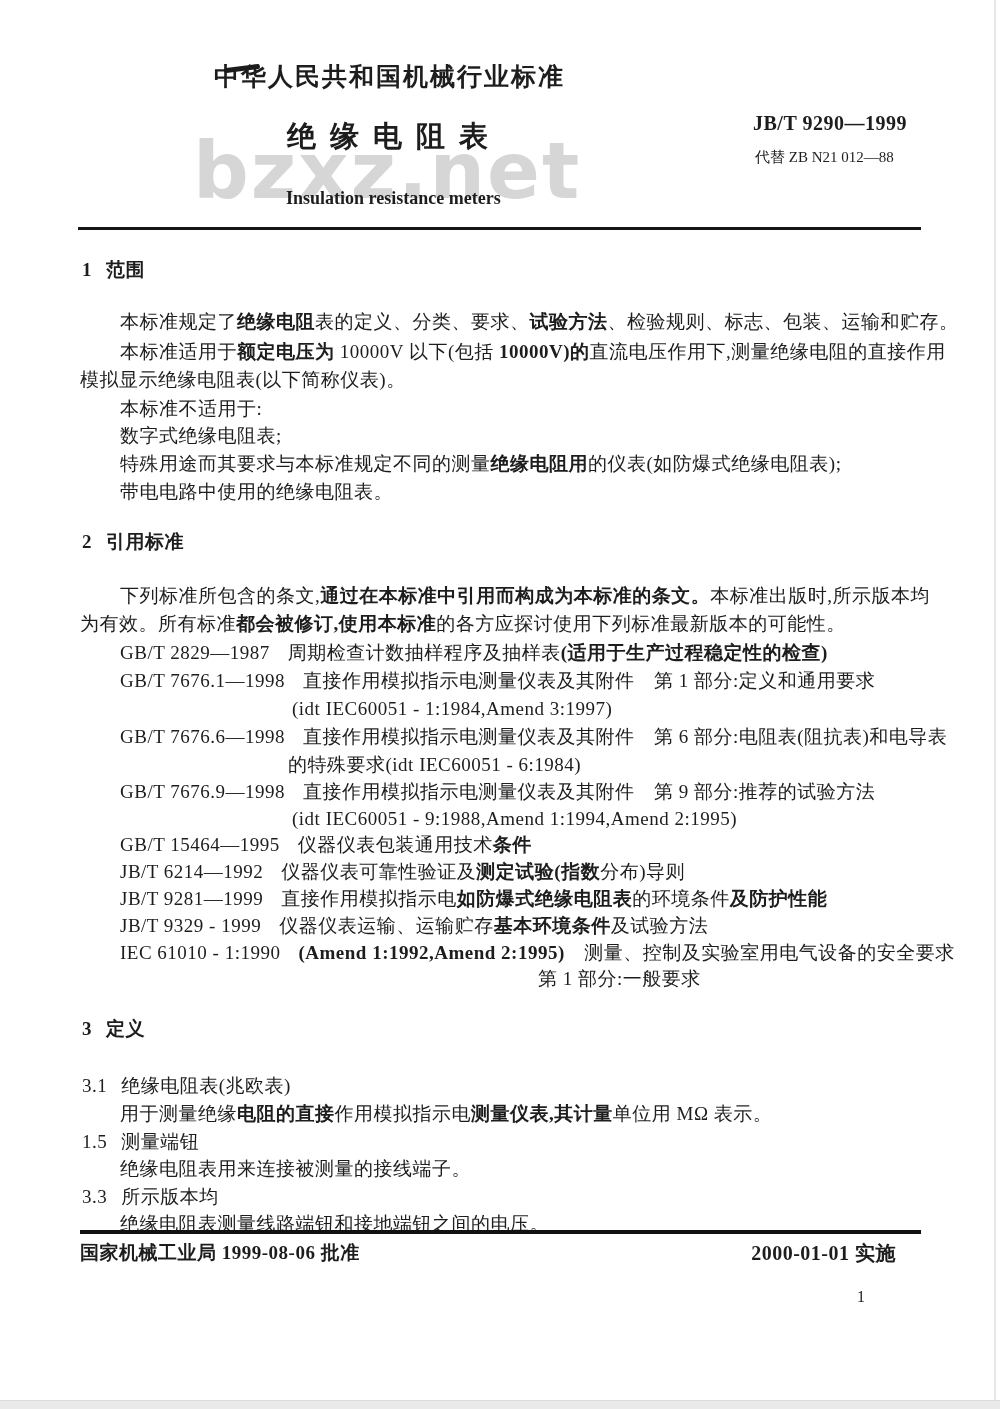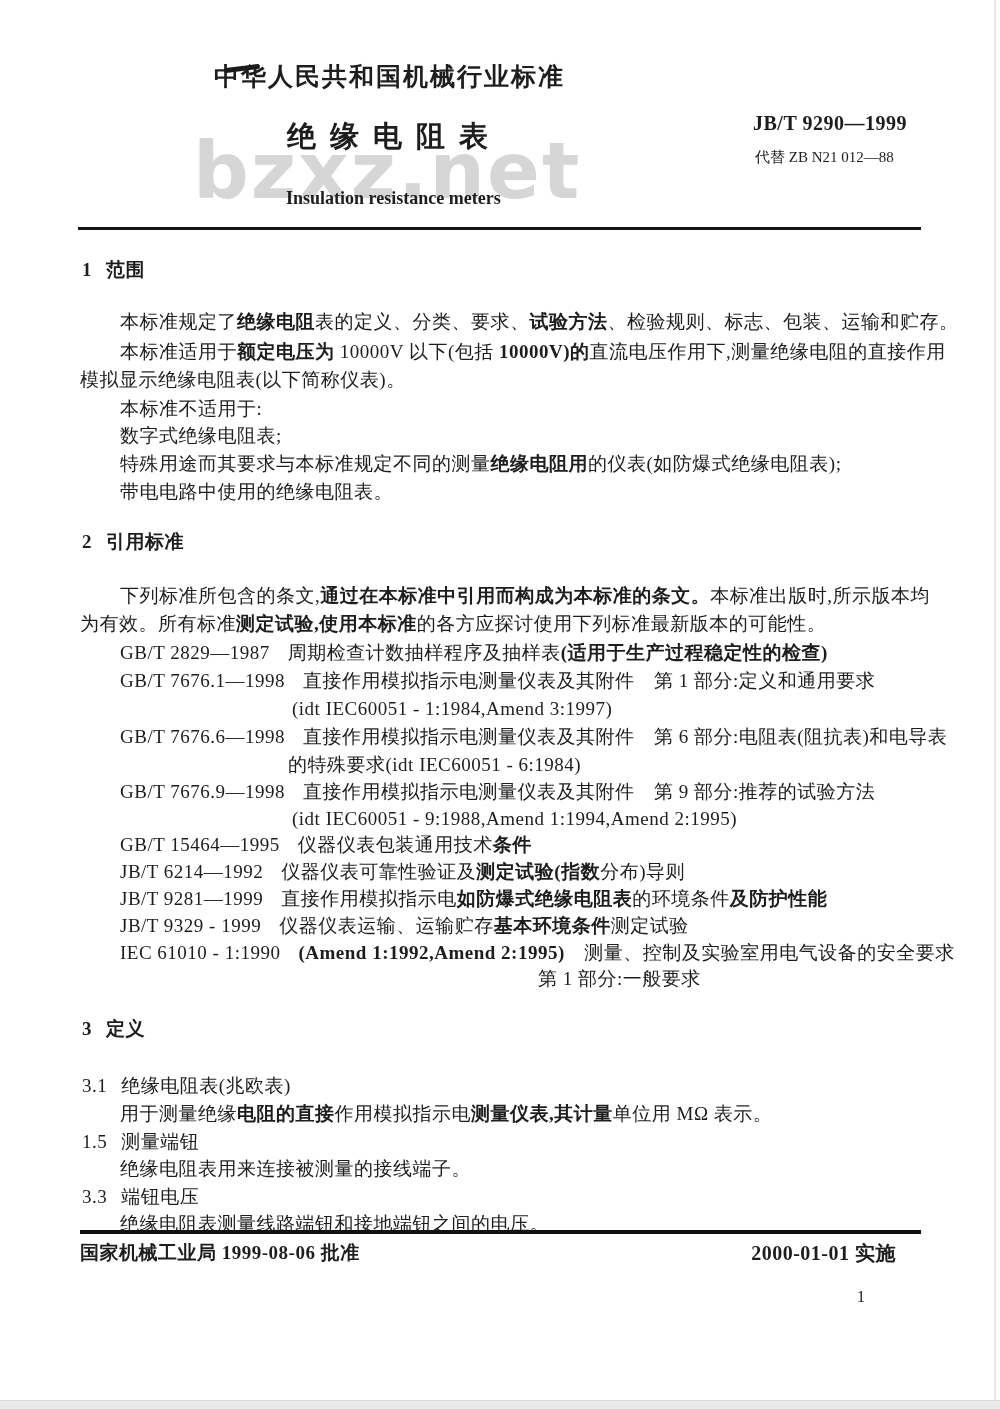--- a/index.html
+++ b/index.html
@@ -62,21 +62,21 @@
   </div>
   <div class="ln" style="top:480px;left:120px;">带电电路中使用的绝缘电阻表。</div>
 
   <div class="ln hd" style="top:530px;left:82px;">
     <span>2</span><span class="hgap">引用标准</span>
   </div>
   <div class="ln" style="top:584px;left:120px;">
     <span>下列标准所包含的条文,</span><b class="b">通过在本标准中引用而构成为本标准的条文。</b><span>本标准出版时,所示版本均</span>
   </div>
   <div class="ln" style="top:612px;left:80px;">
-    <span>为有效。所有标准</span><b class="b">测定试验,使用本标准</b><span>的各方应探讨使用下列标准最新版本的可能性。</span>
+    <span>为有效。所有标准</span><b class="b">都会被修订,使用本标准</b><span>的各方应探讨使用下列标准最新版本的可能性。</span>
   </div>
 
   <div class="ln" style="top:641px;left:120px;">
     <span class="reflabel">GB/T 2829—1987</span><span>周期检查计数抽样程序及抽样表</span><b class="b">(适用于生产过程稳定性的检查)</b>
   </div>
   <div class="ln" style="top:669px;left:120px;">
     <span class="reflabel">GB/T 7676.1—1998</span><span>直接作用模拟指示电测量仪表及其附件　第 1 部分:定义和通用要求</span>
   </div>
   <div class="ln" style="top:697px;left:292px;">(idt IEC60051 - 1:1984,Amend 3:1997)</div>
   <div class="ln" style="top:725px;left:120px;">
@@ -90,42 +90,42 @@
   <div class="ln" style="top:833px;left:120px;">
     <span class="reflabel">GB/T 15464—1995</span><span>仪器仪表包装通用技术</span><b class="b">条件</b>
   </div>
   <div class="ln" style="top:860px;left:120px;">
     <span class="reflabel">JB/T 6214—1992</span><span>仪器仪表可靠性验证及</span><b class="b">测定试验(指数</b><span>分布)导则</span>
   </div>
   <div class="ln" style="top:887px;left:120px;">
     <span class="reflabel">JB/T 9281—1999</span><span>直接作用模拟指示电</span><b class="b">如防爆式绝缘电阻表</b><span>的环境条件</span><b class="b">及防护性能</b>
   </div>
   <div class="ln" style="top:914px;left:120px;">
-    <span class="reflabel">JB/T 9329 - 1999</span><span>仪器仪表运输、运输贮存</span><b class="b">基本环境条件</b><span>测定试验</span>
+    <span class="reflabel">JB/T 9329 - 1999</span><span>仪器仪表运输、运输贮存</span><b class="b">基本环境条件</b><span>及试验方法</span>
   </div>
   <div class="ln" style="top:941px;left:120px;">
     <span class="reflabel">IEC 61010 - 1:1990</span><b class="b">(Amend 1:1992,Amend 2:1995)</b><span>　测量、控制及实验室用电气设备的安全要求</span>
   </div>
   <div class="ln" style="top:967px;left:538px;">第 1 部分:一般要求</div>
 
   <div class="ln hd" style="top:1017px;left:82px;">
     <span>3</span><span class="hgap">定义</span>
   </div>
   <div class="ln" style="top:1074px;left:82px;">
     <span>3.1</span><span class="hgap">绝缘电阻表(兆欧表)</span>
   </div>
   <div class="ln" style="top:1102px;left:120px;">
     <span>用于测量绝缘</span><b class="b">电阻的直接</b><span>作用模拟指示电</span><b class="b">测量仪表,其计量</b><span>单位用 MΩ 表示。</span>
   </div>
   <div class="ln" style="top:1130px;left:82px;">
     <span>1.5</span><span class="hgap">测量端钮</span>
   </div>
   <div class="ln" style="top:1157px;left:120px;">绝缘电阻表用来连接被测量的接线端子。</div>
   <div class="ln" style="top:1185px;left:82px;">
-    <span>3.3</span><span class="hgap">端钮电压</span>
+    <span>3.3</span><span class="hgap">所示版本均</span>
   </div>
   <div class="ln" style="top:1212px;left:120px;">绝缘电阻表测量线路端钮和接地端钮之间的电压。</div>
 
   <div class="rule-bottom"></div>
   <div class="footer-approve">国家机械工业局 1999-08-06 批准</div>
   <div class="footer-impl">2000-01-01 实施</div>
   <div class="page-no">1</div>
 
   <div class="edge-right"></div>
   <div class="edge-bottom"></div>

